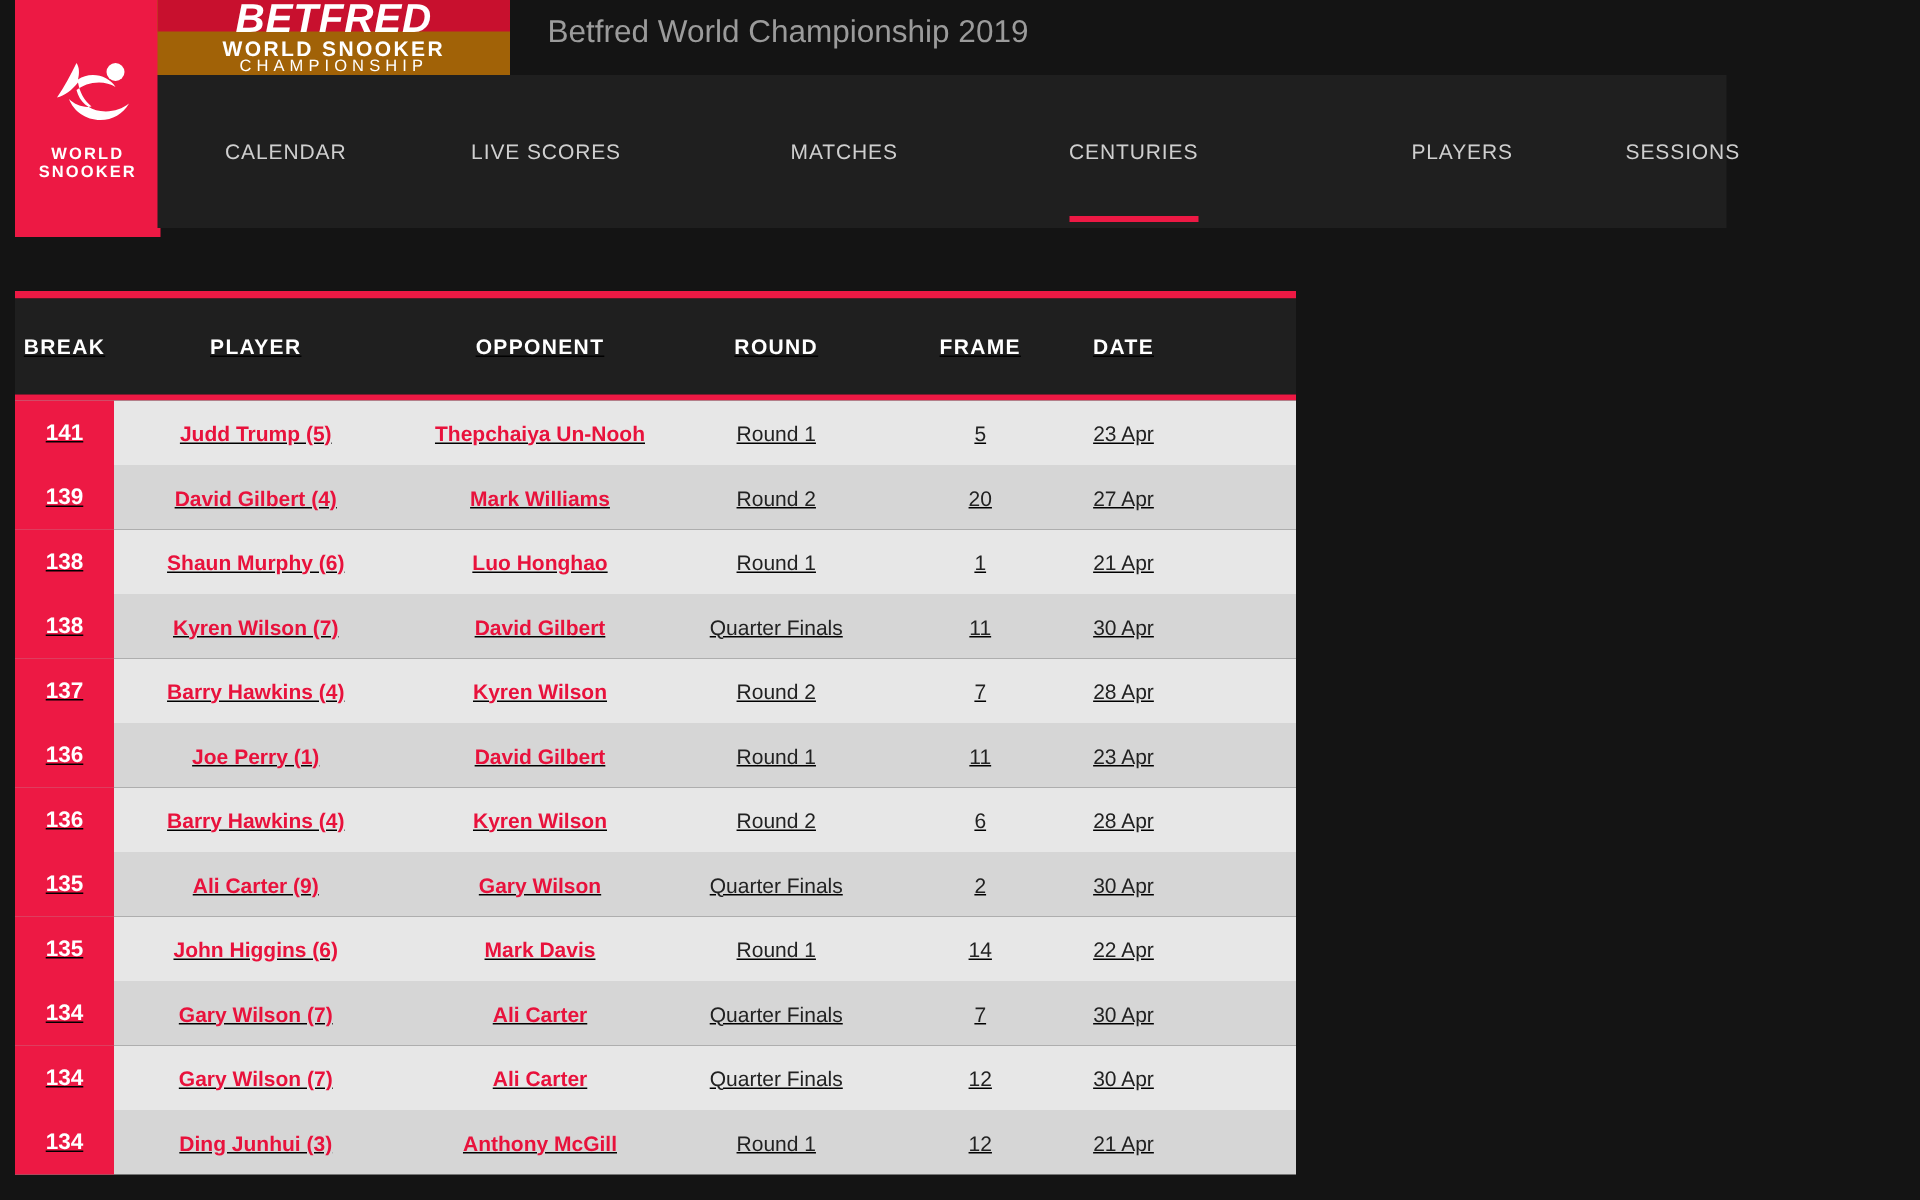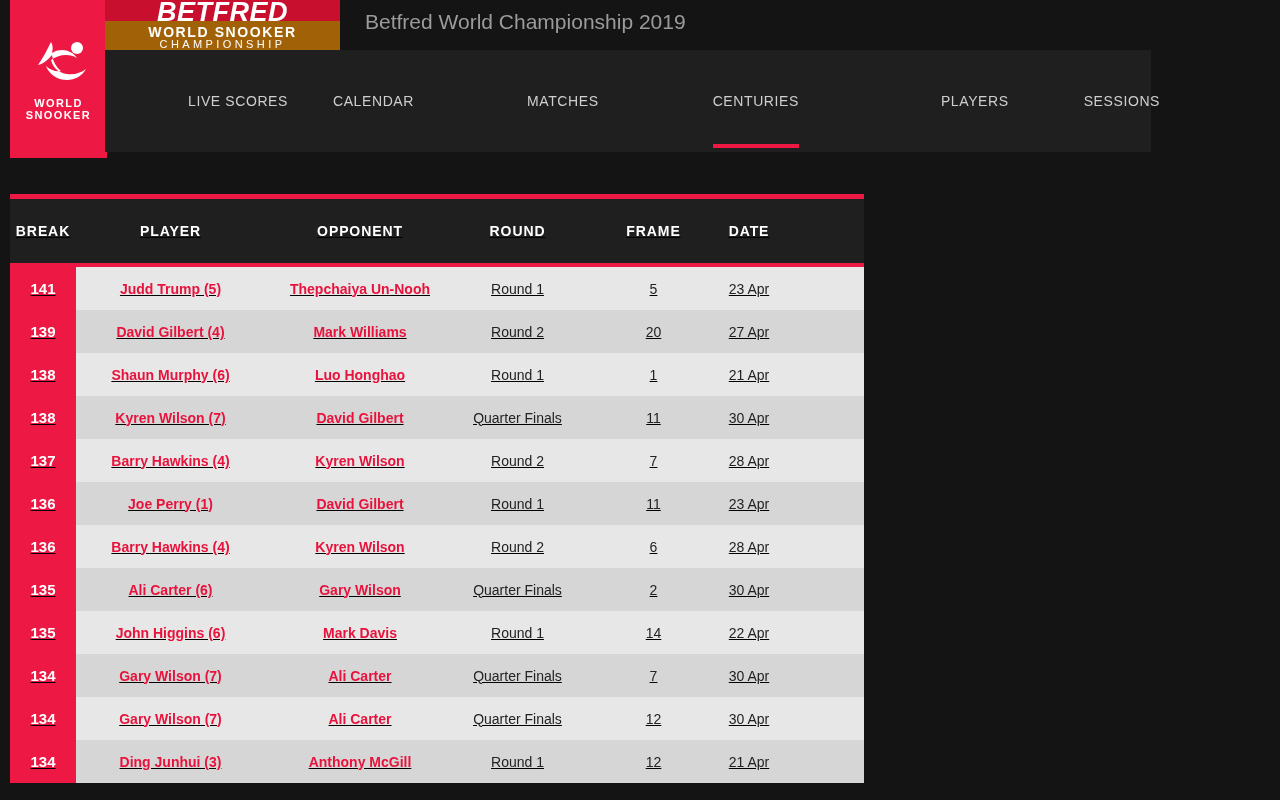--- a/index.html
+++ b/index.html
@@ -152,25 +152,25 @@
     <div class="banner-red"></div>
     <div class="banner-betfred">BETFRED</div>
     <div class="banner-ws">WORLD SNOOKER</div>
     <div class="banner-champ">CHAMPIONSHIP</div>
   </div>
 
   <div class="event-title">Betfred World Championship 2019</div>
 
   <div class="navbar">
     <div class="nav-items" id="nav-items">
+        <div class="nav-item" style="margin-left: 45px;">
+          <span>CALENDAR</span>
+        </div>
         <div class="nav-item" style="margin-left: 83px;">
           <span>LIVE SCORES</span>
-        </div>
-        <div class="nav-item" style="margin-left: 45px;">
-          <span>CALENDAR</span>
         </div>
         <div class="nav-item" style="margin-left: 113px;">
           <span>MATCHES</span>
         </div>
         <div class="nav-item active" style="margin-left: 114px;">
           <span>CENTURIES</span>
           <span class="nav-underline"></span>
         </div>
         <div class="nav-item" style="margin-left: 142px;">
           <span>PLAYERS</span>
@@ -245,21 +245,21 @@
       <div class="trow odd">
         <div class="cell w-break c-break">136</div>
         <div class="cell w-player c-player">Barry Hawkins (4)</div>
         <div class="cell w-opponent c-opponent">Kyren Wilson</div>
         <div class="cell w-round c-round">Round 2</div>
         <div class="cell w-frame c-frame">6</div>
         <div class="cell w-date c-date">28 Apr</div>
       </div>
       <div class="trow even">
         <div class="cell w-break c-break">135</div>
-        <div class="cell w-player c-player">Ali Carter (6)</div>
+        <div class="cell w-player c-player">Ali Carter (9)</div>
         <div class="cell w-opponent c-opponent">Gary Wilson</div>
         <div class="cell w-round c-round">Quarter Finals</div>
         <div class="cell w-frame c-frame">2</div>
         <div class="cell w-date c-date">30 Apr</div>
       </div>
       <div class="trow odd">
         <div class="cell w-break c-break">135</div>
         <div class="cell w-player c-player">John Higgins (6)</div>
         <div class="cell w-opponent c-opponent">Mark Davis</div>
         <div class="cell w-round c-round">Round 1</div>

